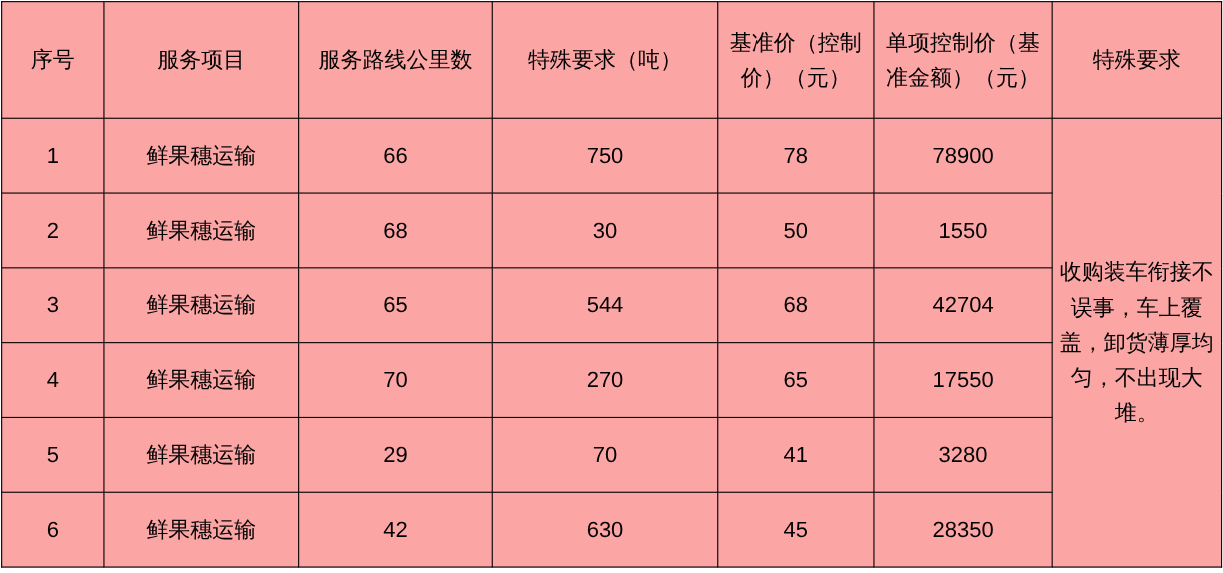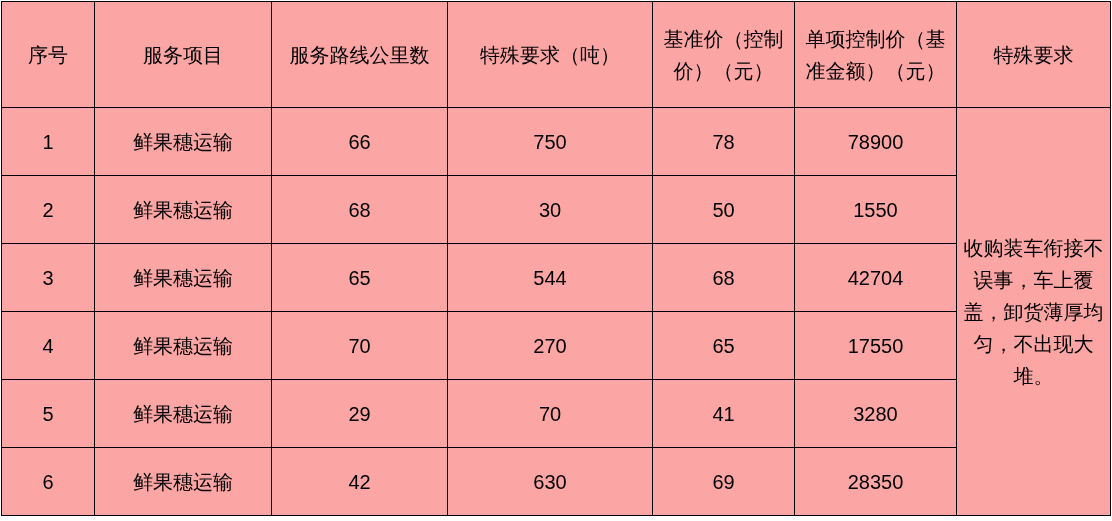--- a/index.html
+++ b/index.html
@@ -104,17 +104,17 @@
       <td>29</td>
       <td>70</td>
       <td>41</td>
       <td>3280</td>
     </tr>
     <tr class="data-row">
       <td>6</td>
       <td>鲜果穗运输</td>
       <td>42</td>
       <td>630</td>
-      <td>69</td>
+      <td>45</td>
       <td>28350</td>
     </tr>
   </tbody>
 </table>
 
 </body></html>

